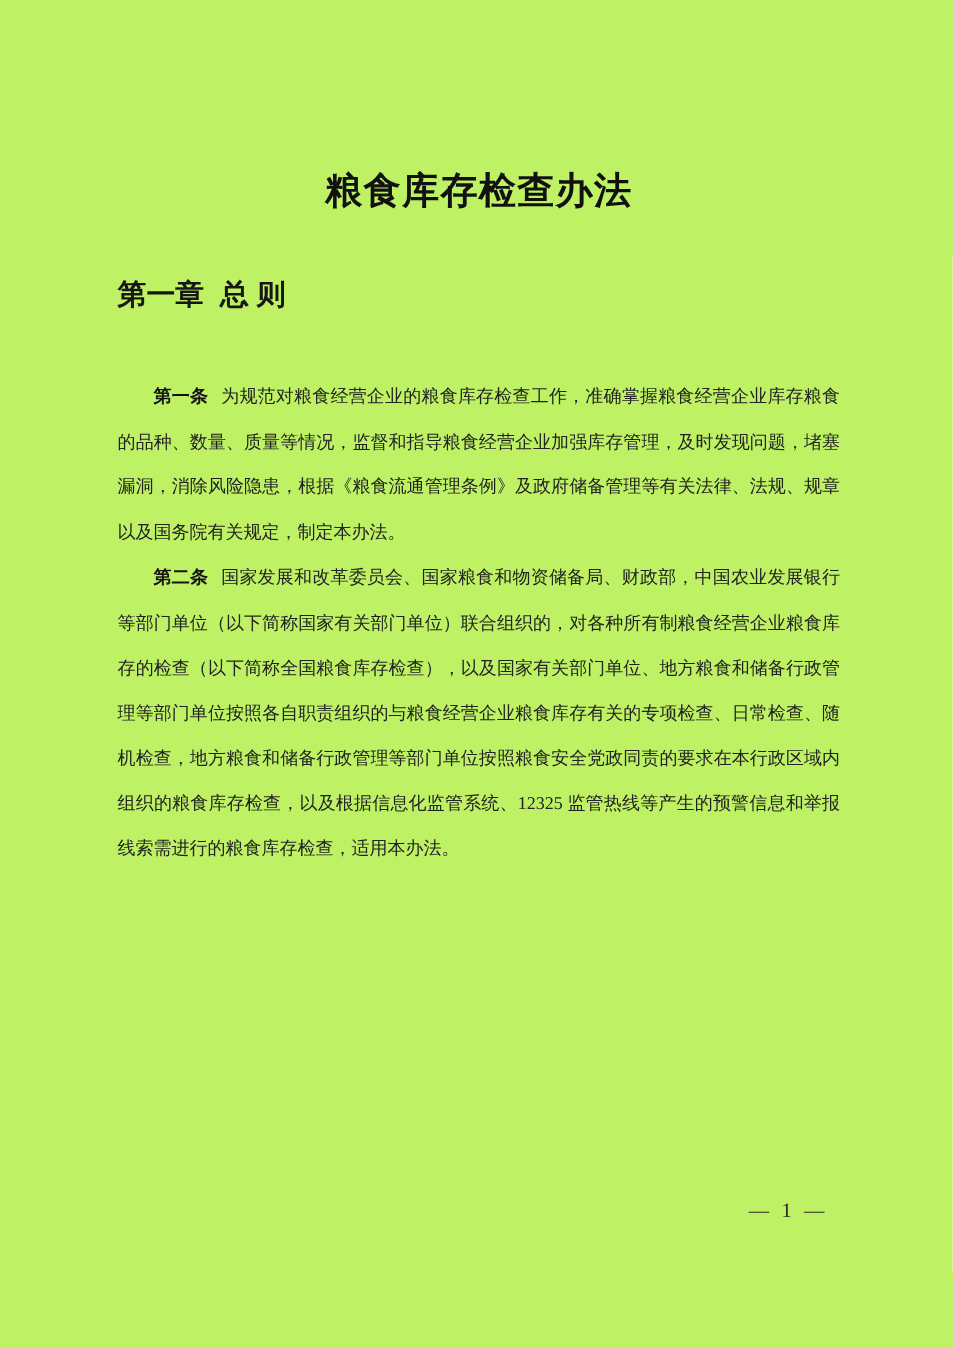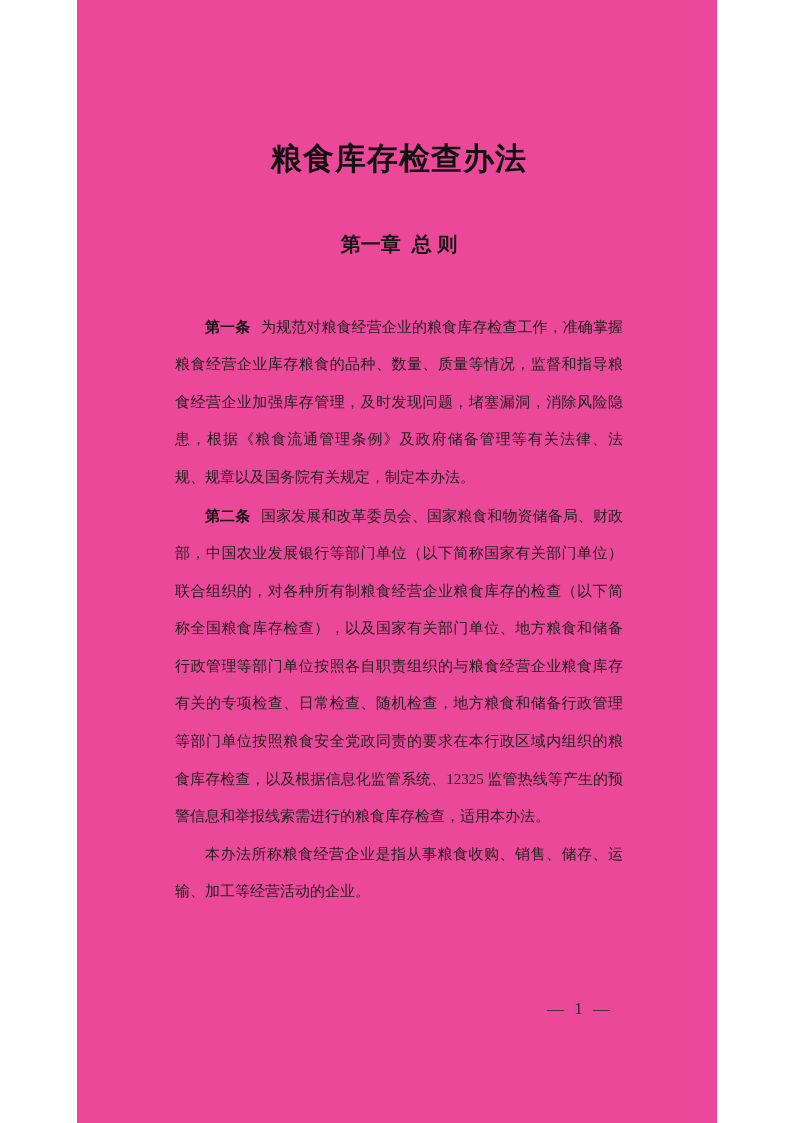--- a/index.html
+++ b/index.html
@@ -2,46 +2,45 @@
 <html><head>
 <meta charset="utf-8">
 <style>
   html, body {
     margin: 0;
     padding: 0;
     background: #ffffff;
   }
   .page {
     position: relative;
-    width: 640px;
+    width: 794px;
     height: 1123px;
     margin: 0 auto;
-    background: #ec4899;
+    background: #bef264;
     box-sizing: border-box;
     padding: 143px 94px 16px 98px;
     overflow: hidden;
     color: #1f1f1f;
   }
   .doc-title {
     margin: 0;
     font-family: "Liberation Serif", "DejaVu Serif", serif;
     font-weight: 700;
     font-size: 31px;
     line-height: 1.05;
     text-align: center;
     letter-spacing: 1px;
     color: #111;
   }
   .chapter-heading {
     margin: 57px 0 0 0;
     font-family: "Liberation Sans", "DejaVu Sans", sans-serif;
     font-weight: 700;
-    font-size: 20px;
+    font-size: 24px;
     line-height: 1.1;
-    text-align: center;
     white-space: pre;
     color: #161616;
   }
   .doc-body {
     margin-top: 53px;
     font-family: "Liberation Serif", "DejaVu Serif", serif;
     font-size: 15px;
     line-height: 37.6px;
     text-align: justify;
     color: #222;
@@ -80,20 +79,19 @@
   <h1 class="doc-title">粮食库存检查办法</h1>
 
   <h2 class="chapter-heading">第一章  总 则</h2>
 
   <div class="doc-body">
 
     <p class="para"><span class="article-lead">第一条</span><span>为规范对粮食经营企业的粮食库存检查工作，准确掌握粮食经营企业库存粮食的品种、数量、质量等情况，监督和指导粮食经营企业加强库存管理，及时发现问题，堵塞漏洞，消除风险隐患，根据《粮食流通管理条例》及政府储备管理等有关法律、法规、规章以及国务院有关规定，制定本办法。</span></p>
 
     <p class="para"><span class="article-lead">第二条</span><span>国家发展和改革委员会、国家粮食和物资储备局、财政部，中国农业发展银行等部门单位（以下简称国家有关部门单位）联合组织的，对各种所有制粮食经营企业粮食库存的检查（以下简称全国粮食库存检查），以及国家有关部门单位、地方粮食和储备行政管理等部门单位按照各自职责组织的与粮食经营企业粮食库存有关的专项检查、日常检查、随机检查，地方粮食和储备行政管理等部门单位按照粮食安全党政同责的要求在本行政区域内组织的粮食库存检查，以及根据信息化监管系统、12325 监管热线等产生的预警信息和举报线索需进行的粮食库存检查，适用本办法。</span></p>
 
-    <p class="para"><span>本办法所称粮食经营企业是指从事粮食收购、销售、储存、运输、加工等经营活动的企业。</span></p>
 
 
   </div>
 
   <div class="page-number">— 1 —</div>
 
 </div>
 
 </body></html>

